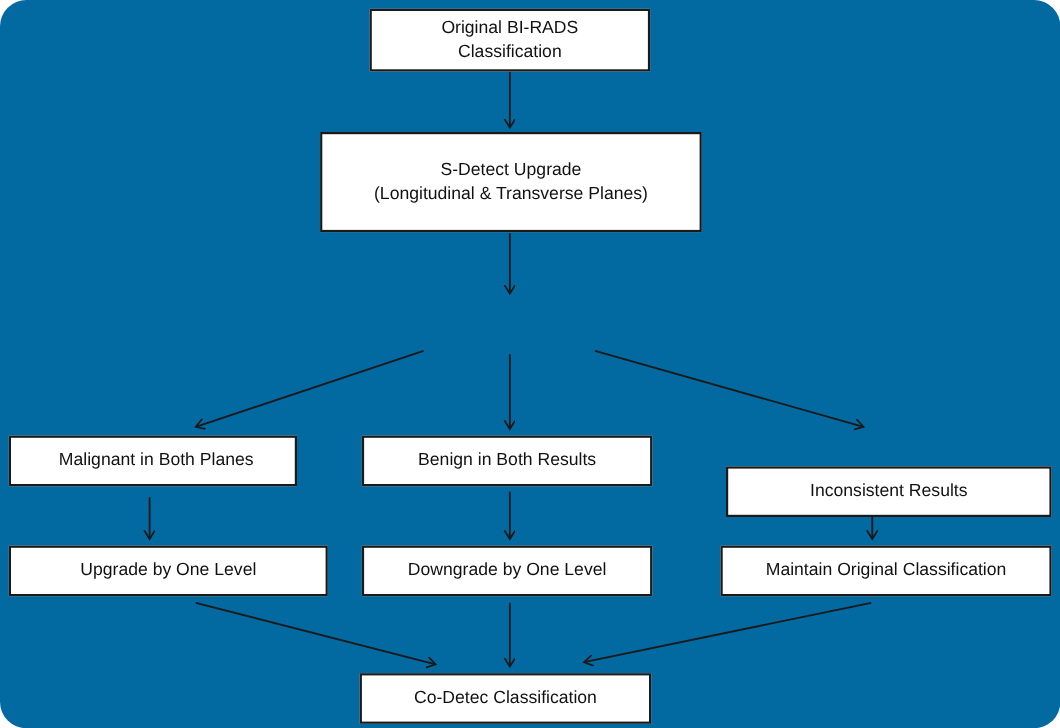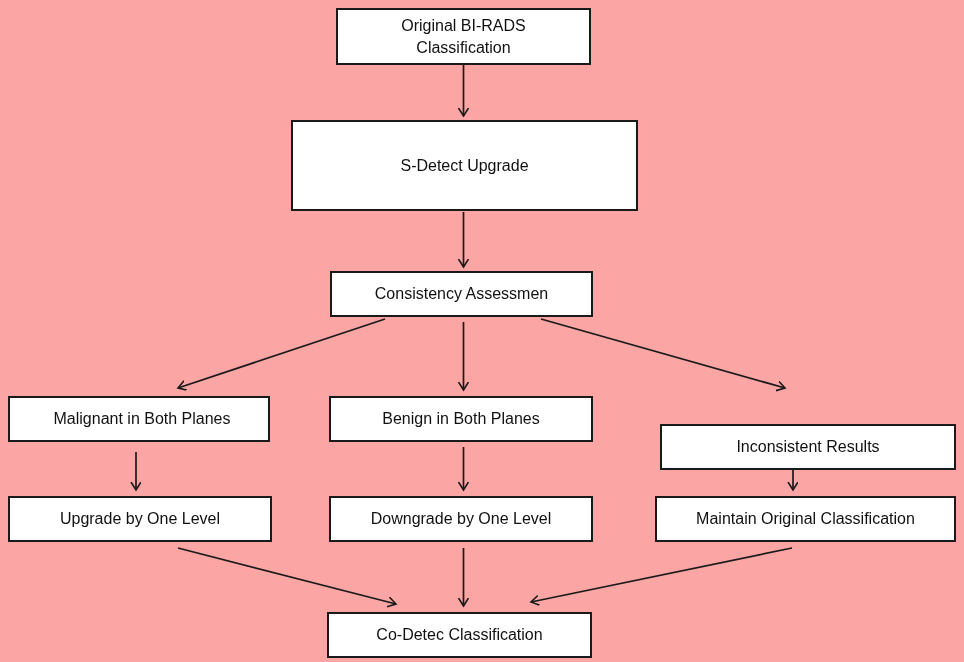--- a/index.html
+++ b/index.html
@@ -4,24 +4,25 @@
 <style>
   html, body {
     margin: 0;
     padding: 0;
     background: #ffffff;
   }
   .canvas {
     position: relative;
     width: 964px;
     height: 662px;
-    background: #fca5a5;
+    background: #0369a1;
     font-family: "Liberation Sans", sans-serif;
     color: #111111;
     overflow: hidden;
+    border-radius: 24px;
   }
   .node {
     position: absolute;
     box-sizing: border-box;
     border: 2px solid #1a1a1a;
     background: #ffffff;
     display: flex;
     flex-direction: column;
     align-items: center;
     justify-content: center;
@@ -72,39 +73,37 @@
     <line x1="792" y1="548" x2="531" y2="602" stroke="#1a1a1a" stroke-width="1.7" marker-end="url(#ah)"></line>
   </svg>
 
   <div class="node" style="left:336px; top:8px; width:255px; height:57px;">
     <span>Original BI-RADS</span>
     <span>Classification</span>
   </div>
 
   <div class="node" style="left:291px; top:120px; width:347px; height:91px;">
     <span>S-Detect Upgrade</span>
+    <span>(Longitudinal &amp; Transverse Planes)</span>
   </div>
 
-  <div class="node" style="left:330px; top:271px; width:263px; height:46px;">
-    <span>Consistency Assessmen</span>
-  </div>
 
   <div class="node" style="left:8px; top:396px; width:262px; height:46px;padding-left:12px;">
     <span>Malignant in Both Planes</span>
   </div>
 
   <div class="node" style="left:329px; top:396px; width:264px; height:46px;">
-    <span>Benign in Both Planes</span>
+    <span>Benign in Both Results</span>
   </div>
 
   <div class="node" style="left:660px; top:396px; width:296px; height:46px;margin-top:28px;">
     <span>Inconsistent Results</span>
   </div>
 
-  <div class="node" style="left:8px; top:496px; width:264px; height:46px;">
+  <div class="node" style="left:8px; top:496px; width:290px; height:46px;">
     <span>Upgrade by One Level</span>
   </div>
 
   <div class="node" style="left:655px; top:496px; width:301px; height:46px;">
     <span>Maintain Original Classification</span>
   </div>
 
   <div class="node" style="left:329px; top:496px; width:264px; height:46px;">
     <span>Downgrade by One Level</span>
   </div>

